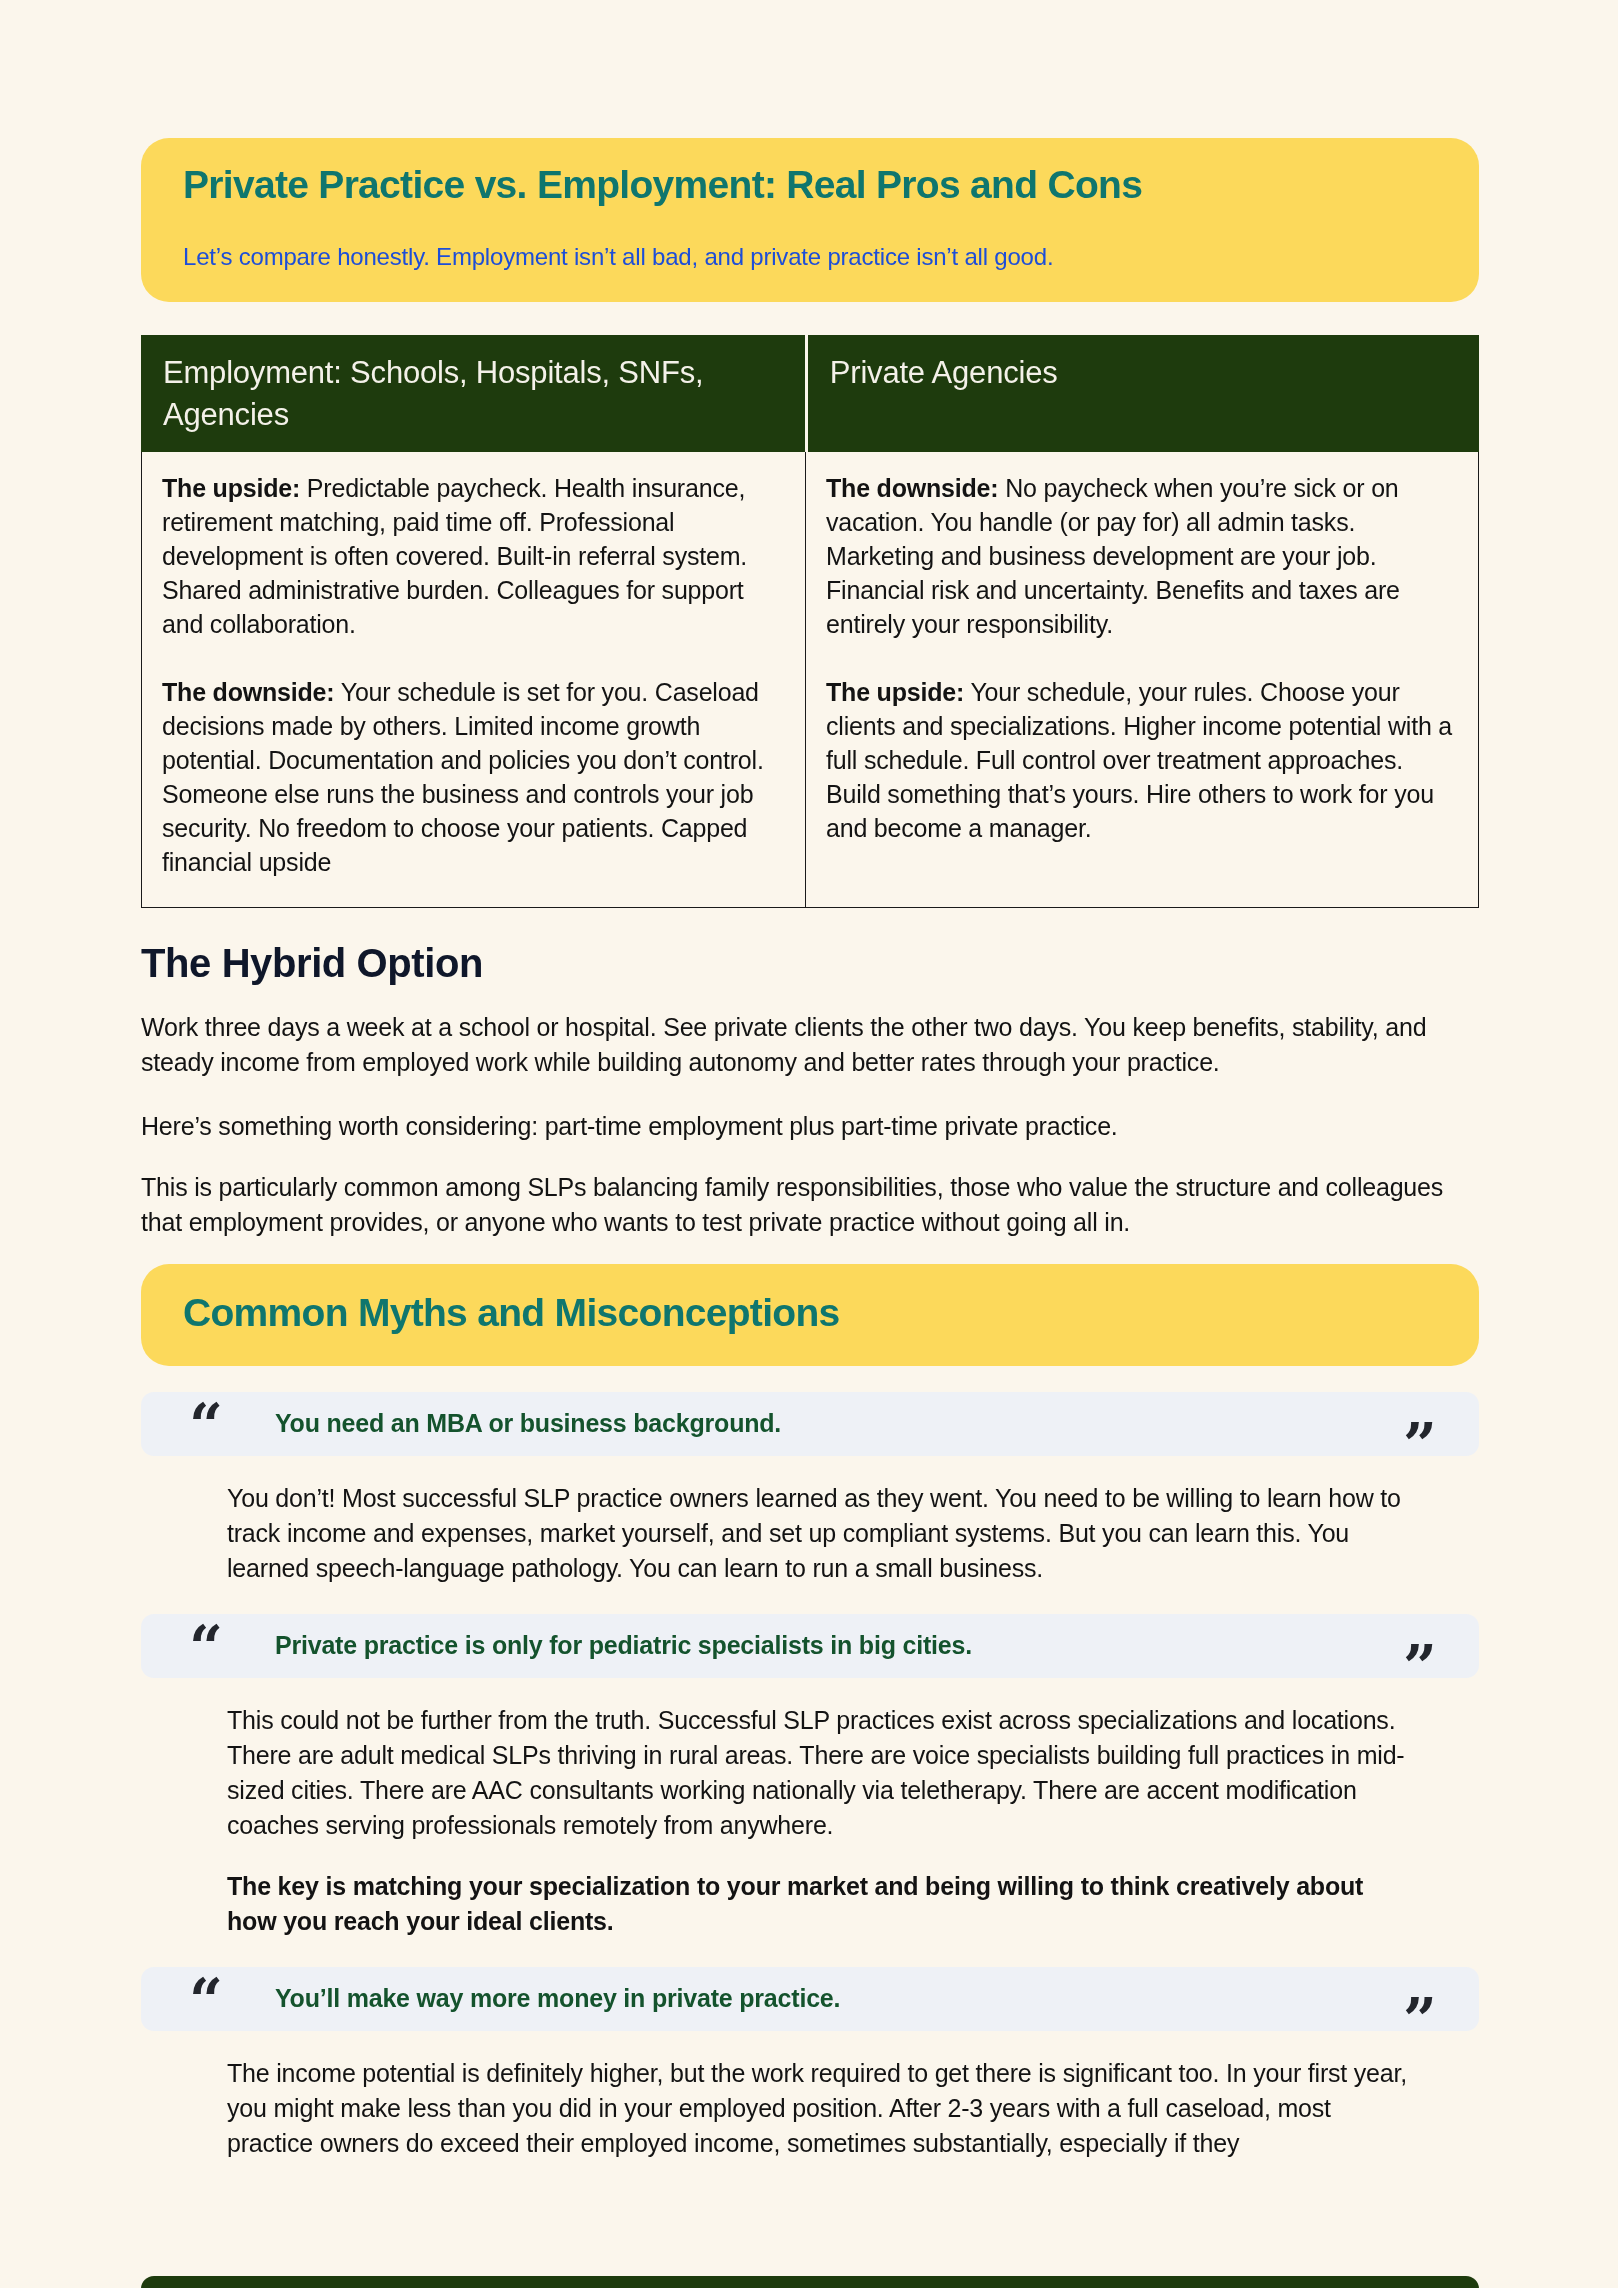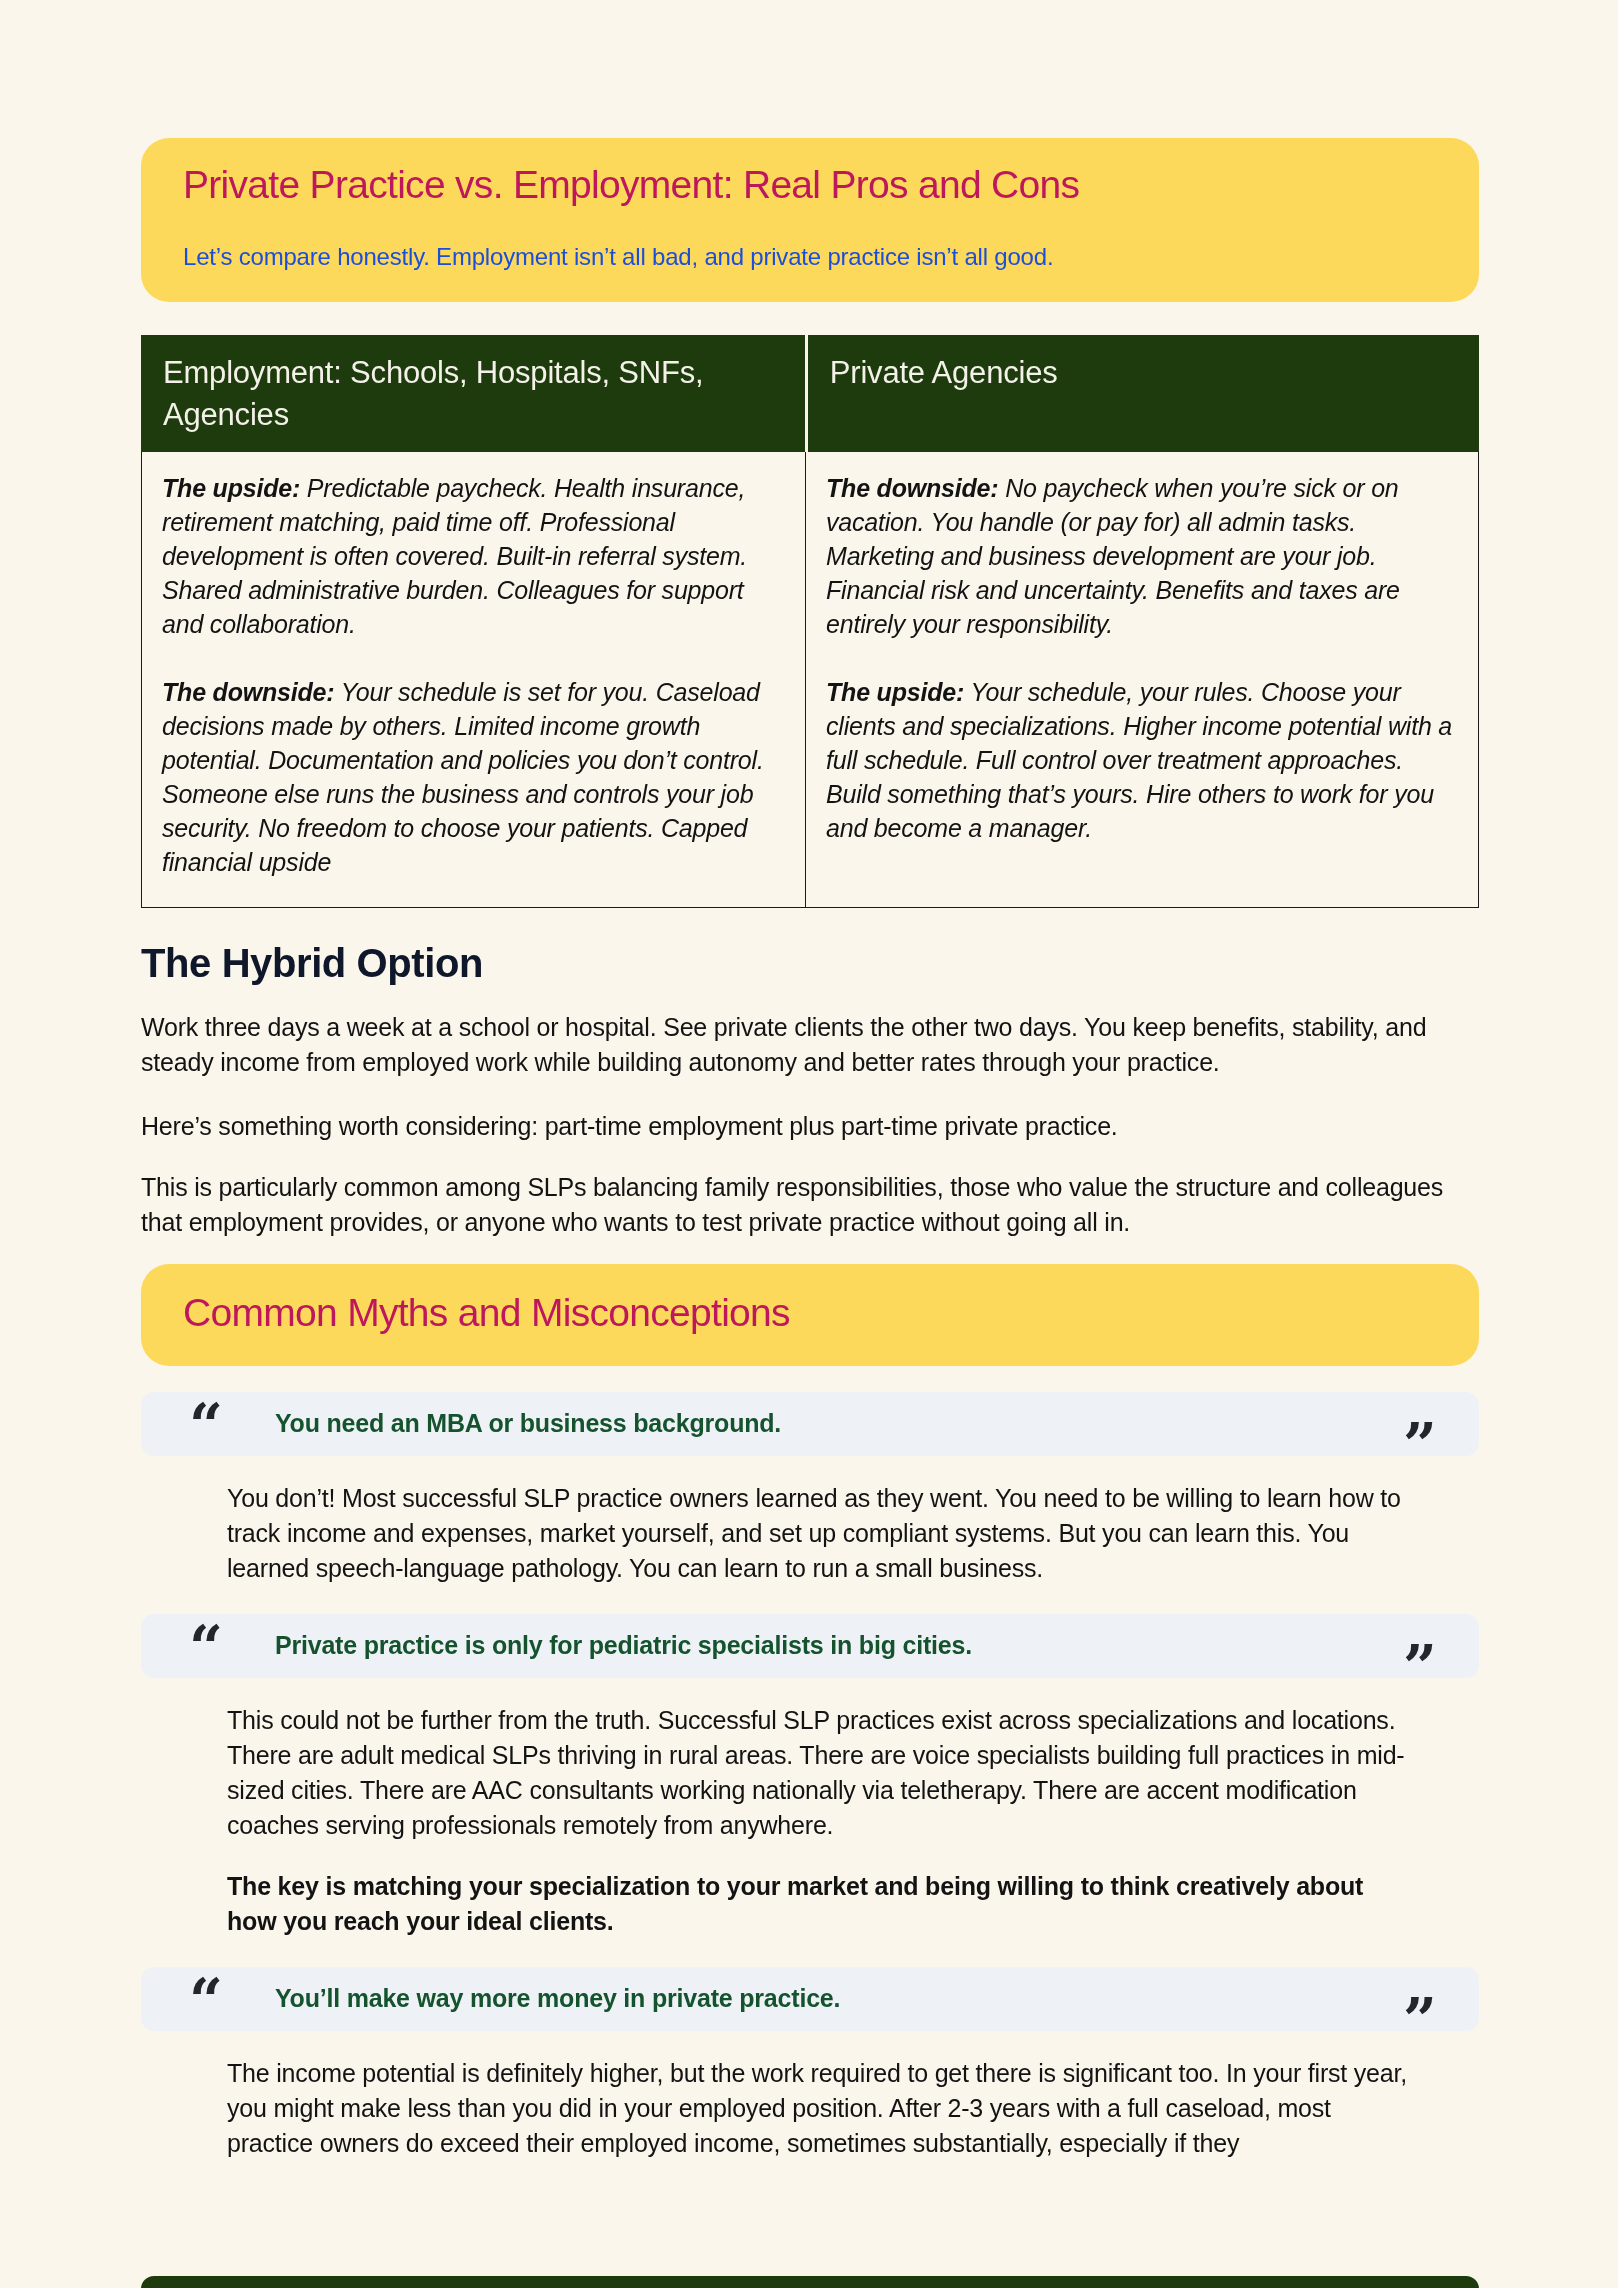--- a/index.html
+++ b/index.html
@@ -19,23 +19,23 @@
   
   .banner {
     background: #FCD95B;
     border-radius: 28px;
     padding: 24px 42px 31px 42px;
   }
   .banner h1 {
     margin: 0;
     font-size: 39px;
     line-height: 46px;
-    font-weight: 400;
+    font-weight: 700;
     letter-spacing: -0.7px;
-    color: #be185d;
+    color: #0f766e;
   }
   .banner .banner-sub {
     margin: 35px 0 0 0;
     font-size: 24px;
     line-height: 28px;
     font-weight: 500;
     letter-spacing: -0.2px;
     color: #1d4ed8;
   }
   .banner2 { margin-top: 24px; padding: 26px 42px 29.5px 42px; }
@@ -58,21 +58,20 @@
 
   .t-body {
     display: flex;
     border: 1.8px solid #1A1A1A;
     border-top: none;
     background: #FBF6EC;
   }
   .t-body .td {
     box-sizing: border-box;
     padding: 18.5px 24px 28px 20px;
-    font-style: italic;
   }
   .td-left  { width: 664px; flex: 0 0 664px; border-right: 1.8px solid #1A1A1A; }
   .td-right { flex: 1; }
   .t-body p {
     margin: 0;
     font-size: 25px;
     line-height: 34px;
     letter-spacing: -0.2px;
     color: #131313;
   }

